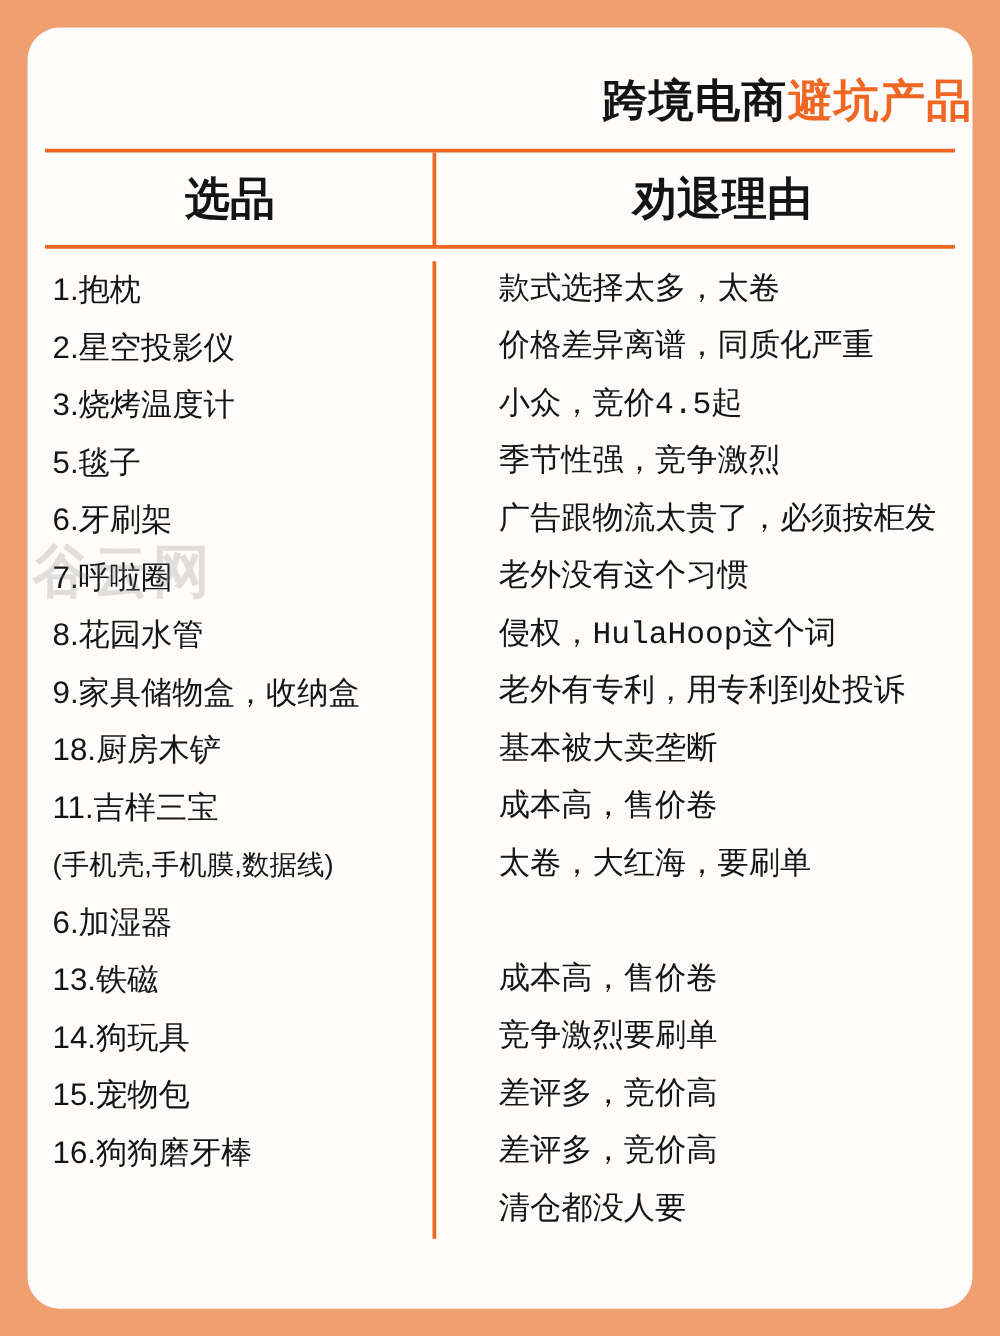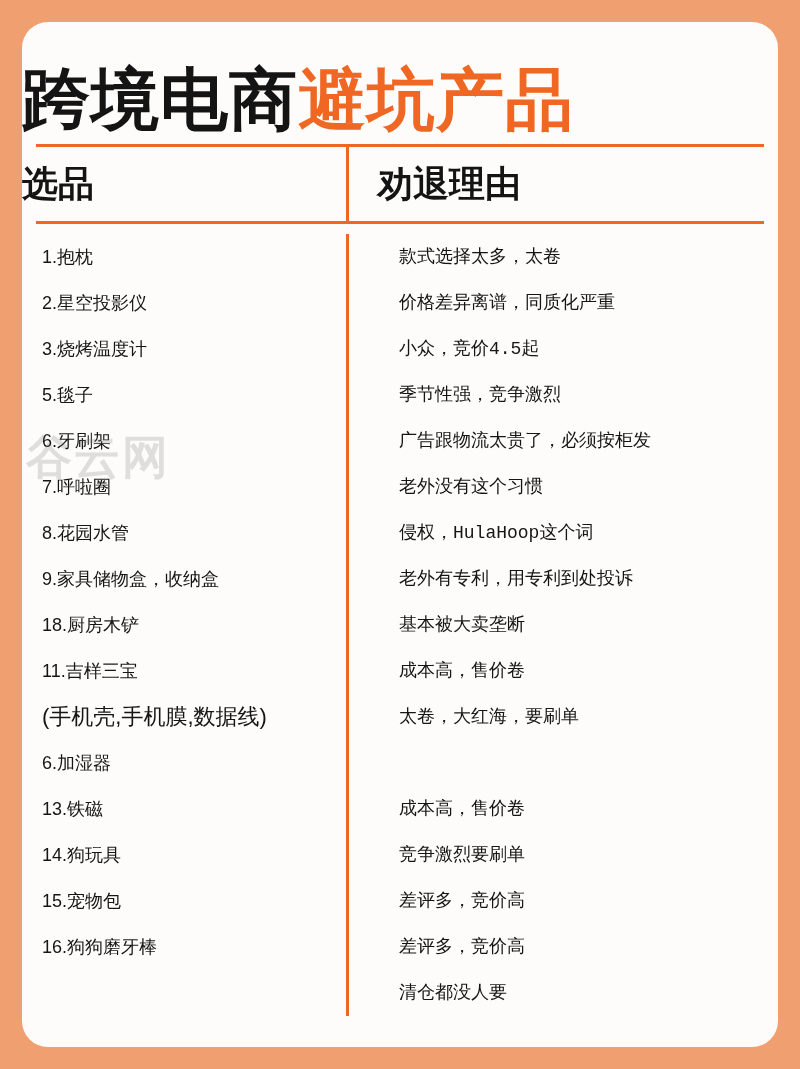--- a/index.html
+++ b/index.html
@@ -18,47 +18,48 @@
     left: 22px;
     top: 22px;
     width: 756px;
     height: 1025px;
     background: #fdfcfa;
     border-radius: 26px;
     box-sizing: border-box;
     overflow: hidden;
   }
   .title {
-    text-align: left;
-    font-size: 68px;
+    text-align: right;
+    font-size: 36px;
     font-weight: bold;
     letter-spacing: 1px;
     color: #141414;
     padding-top: 38px;
-    padding-bottom: 6px;
+    padding-bottom: 18px;
     line-height: 1.15;
     white-space: nowrap;
   }
   .title .accent {
     color: #ef6723;
   }
   .rule {
     height: 3px;
     background: #ef6723;
     margin: 0 14px;
   }
   .head-row {
     display: flex;
     align-items: center;
     height: 74px;
   }
   .head-cell {
     font-size: 36px;
     font-weight: bold;
     color: #141414;
+    text-align: center;
   }
   .col-a {
     width: 324px;
     flex: 0 0 324px;
   }
   .col-b {
     flex: 1 1 auto;
     padding-left: 28px;
     box-sizing: border-box;
   }
@@ -70,21 +71,21 @@
   .body-wrap {
     display: flex;
     padding-top: 10px;
   }
   .list {
     padding: 0;
     margin: 0;
     list-style: none;
   }
   .list li {
-    font-size: 18px;
+    font-size: 25px;
     color: #151515;
     line-height: 46px;
     height: 46px;
     white-space: nowrap;
     overflow: hidden;
   }
   .col-a .list li {
     padding-left: 20px;
   }
   .col-b .list li {

